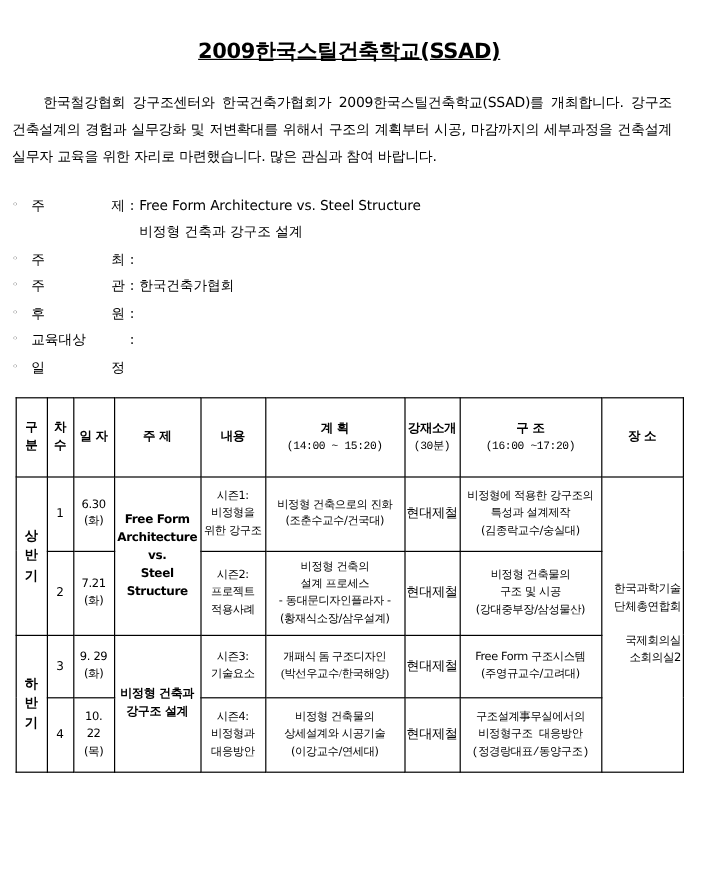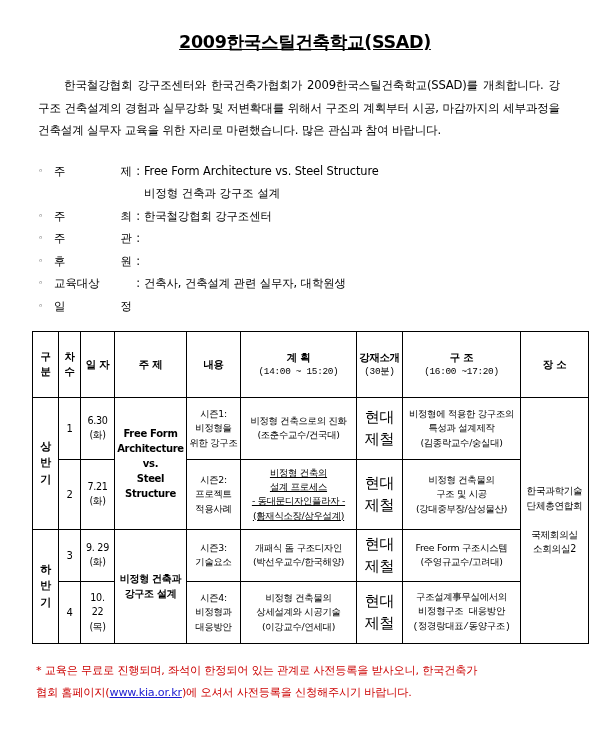--- a/index.html
+++ b/index.html
@@ -13,21 +13,21 @@
     font-family: "DejaVu Sans", "Liberation Sans", sans-serif;
     color: #000000;
     font-size: 11px;
     overflow: hidden;
   }
   .page {
     position: relative;
     width: 600px;
     height: 741px;
     box-sizing: border-box;
-    padding: 18px 22px 0 32px;
+    padding: 18px 22px 0 4px;
   }
   .doc-title {
     text-align: center;
     font-size: 17.5px;
     font-weight: bold;
     letter-spacing: -0.3px;
     text-decoration: underline;
     margin-top: 12px;
     margin-bottom: 20px;
   }
@@ -114,21 +114,21 @@
   }
   td.num { font-size: 10px; }
   td.date { font-size: 9.6px; line-height: 1.45; }
   td.topic {
     font-weight: bold;
     font-size: 10px;
     line-height: 1.75;
   }
   td.sess { font-size: 9.4px; line-height: 1.5; }
   td.content { font-size: 9.4px; line-height: 1.55; }
-  td.lect { font-size: 15px; }
+  td.lect { font-size: 11px; }
   td.struct { font-size: 9.4px; line-height: 1.55; }
   td.place { font-size: 9.6px; line-height: 1.7; }
 
   .notes {
     margin: 16px 4px 0 4px;
     font-size: 11.2px;
     line-height: 1.95;
     letter-spacing: -0.2px;
   }
   .notes p { margin: 0 0 14px 0; }
@@ -162,49 +162,48 @@
     </div>
     <div class="subline">비정형 건축과 강구조 설계</div>
 
     <div class="info-row">
       <span class="bullet">◦</span>
       <span class="info-key">
         <span>주</span>
         <span>최</span>
       </span>
       <span class="info-sep">:</span>
-      <span class="info-val">한국철강협회 강구조센터</span>
     </div>
 
     <div class="info-row">
       <span class="bullet">◦</span>
       <span class="info-key">
         <span>주</span>
         <span>관</span>
       </span>
       <span class="info-sep">:</span>
+      <span class="info-val">한국건축가협회</span>
     </div>
 
     <div class="info-row">
       <span class="bullet">◦</span>
       <span class="info-key">
         <span>후</span>
         <span>원</span>
       </span>
       <span class="info-sep">:</span>
     </div>
 
     <div class="info-row">
       <span class="bullet">◦</span>
       <span class="info-key wide">
         <span>교육대상</span>
         <span></span>
       </span>
       <span class="info-sep">:</span>
-      <span class="info-val">건축사, 건축설계 관련 실무자, 대학원생</span>
     </div>
 
     <div class="info-row">
       <span class="bullet">◦</span>
       <span class="info-key">
         <span>일</span>
         <span>정</span>
       </span>
       <span class="info-sep"></span>
       <span class="info-val"></span>
@@ -263,54 +262,54 @@
 Structure</td>
         <td class="sess" style="white-space: pre-line;">시즌1:
 비정형을
 위한 강구조</td>
         <td class="content" style="white-space: pre-line;">비정형 건축으로의 진화
 (조춘수교수/건국대)</td>
         <td class="lect">현대제철</td>
         <td class="struct" style="white-space: pre-line;">비정형에 적용한 강구조의
 특성과 설계제작
 (김종락교수/숭실대)</td>
-        <td class="place" rowspan="4" style="white-space: pre-line;">한국과학기술
+        <td class="place" rowspan="4" style="white-space: pre-line; text-align: right;">한국과학기술
 단체총연합회
 
 국제회의실
 소회의실2</td>
       </tr>
       <tr style="height:70px">
         <td class="num">2</td>
         <td class="date" style="white-space: pre-line;">7.21
 (화)</td>
         <td class="sess" style="white-space: pre-line;">시즌2:
 프로젝트
 적용사례</td>
-        <td class="content" style="white-space: pre-line; text-decoration: underline;">비정형 건축의
+        <td class="content" style="white-space: pre-line;">비정형 건축의
 설계 프로세스
 - 동대문디자인플라자 -
 (황재식소장/삼우설계)</td>
         <td class="lect">현대제철</td>
         <td class="struct" style="white-space: pre-line;">비정형 건축물의
 구조 및 시공
 (강대중부장/삼성물산)</td>
       </tr>
       <tr style="height:52px">
         <td class="halfyear" rowspan="2" style="white-space: pre-line;">하
 반
 기</td>
         <td class="num">3</td>
         <td class="date" style="white-space: pre-line; margin-left: 11px;">9. 29
 (화)</td>
         <td class="topic" rowspan="2" style="white-space: pre-line;">비정형 건축과
 강구조 설계</td>
         <td class="sess" style="white-space: pre-line;">시즌3:
 기술요소</td>
-        <td class="content" style="white-space: pre-line;">개패식 돔 구조디자인
+        <td class="content" style="white-space: pre-line; font-family: Liberation Serif, serif;">개패식 돔 구조디자인
 (박선우교수/한국해양)</td>
         <td class="lect">현대제철</td>
         <td class="struct" style="white-space: pre-line;">Free Form 구조시스템
 (주영규교수/고려대)</td>
       </tr>
       <tr style="height:62px">
         <td class="num">4</td>
         <td class="date" style="white-space: pre-line;">10.
 22
 (목)</td>
@@ -322,19 +321,15 @@
 (이강교수/연세대)</td>
         <td class="lect">현대제철</td>
         <td class="struct" style="white-space: pre-line; font-family: Liberation Mono, monospace;">구조설계事무실에서의
 비정형구조 대응방안
 (정경랑대표/동양구조)</td>
       </tr>
     </tbody>
   </table>
 
   <div class="notes">
-    <p>
-      <span class="red">* 교육은 무료로 진행되며, 좌석이 한정되어 있는 관계로 사전등록을 받사오니, 한국건축가</span><br>
-      <span class="red">협회 홈페이지(</span><a class="link" href="#">www.kia.or.kr</a><span class="red">)에 오셔서 사전등록을 신청해주시기 바랍니다.</span>
-    </p>
   </div>
 
 </div>
 
 </body></html>

